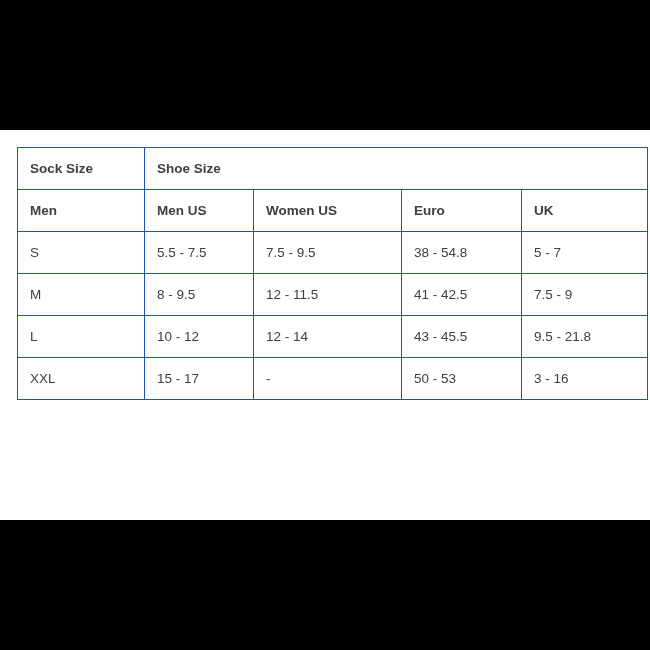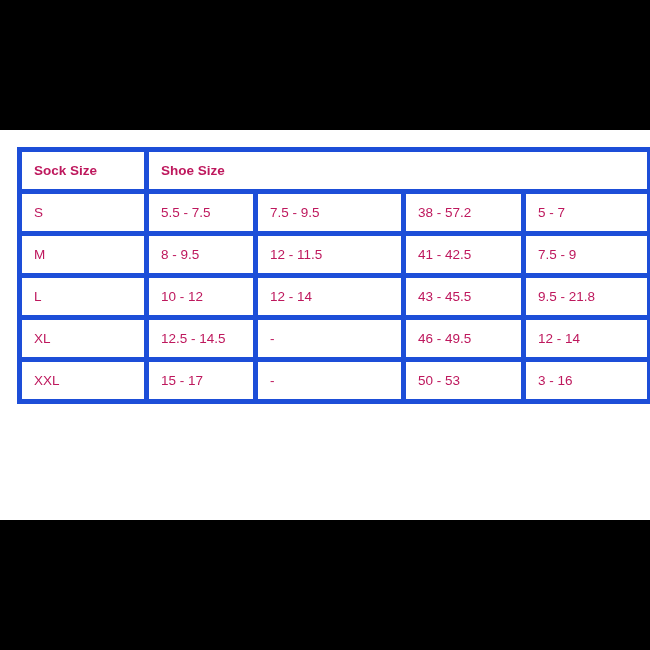--- a/index.html
+++ b/index.html
@@ -32,25 +32,25 @@
     left: 17px;
     top: 17px;
     width: 660px;
   }
   table.size-table {
     border-collapse: collapse;
     table-layout: fixed;
     background: #ffffff;
   }
   table.size-table td {
-    border: 5px solid #1d4ed8;
+    border: 1px solid #1d4ed8;
     height: 42px;
     padding: 0 0 0 12px;
     font-size: 13.5px;
-    color: #be185d;
+    color: #404040;
     vertical-align: middle;
     white-space: nowrap;
     box-sizing: border-box;
   }
   table.size-table td.hdr {
     font-weight: bold;
   }
   col.c0 { width: 127px; }
   col.c1 { width: 109px; }
   col.c2 { width: 148px; }
@@ -70,48 +70,48 @@
             <col class="c2">
             <col class="c3">
             <col class="c4">
         </colgroup>
         <tbody>
           <tr>
             <td class="hdr">Sock Size</td>
             <td class="hdr" colspan="4">Shoe Size</td>
           </tr>
           <tr>
+            <td class="hdr">Men</td>
+            <td class="hdr">Men US</td>
+            <td class="hdr">Women US</td>
+            <td class="hdr">Euro</td>
+            <td class="hdr">UK</td>
+          </tr>
+          <tr>
             <td>S</td>
             <td>5.5 - 7.5</td>
             <td>7.5 - 9.5</td>
-            <td>38 - 57.2</td>
+            <td>38 - 54.8</td>
             <td>5 - 7</td>
           </tr>
           <tr>
             <td>M</td>
             <td>8 - 9.5</td>
             <td>12 - 11.5</td>
             <td>41 - 42.5</td>
             <td>7.5 - 9</td>
           </tr>
           <tr>
             <td>L</td>
             <td>10 - 12</td>
             <td>12 - 14</td>
             <td>43 - 45.5</td>
             <td>9.5 - 21.8</td>
           </tr>
           <tr>
-            <td>XL</td>
-            <td>12.5 - 14.5</td>
-            <td>-</td>
-            <td>46 - 49.5</td>
-            <td>12 - 14</td>
-          </tr>
-          <tr>
             <td>XXL</td>
             <td>15 - 17</td>
             <td>-</td>
             <td>50 - 53</td>
             <td>3 - 16</td>
           </tr>
         </tbody>
       </table>
     </div>
   </div>

